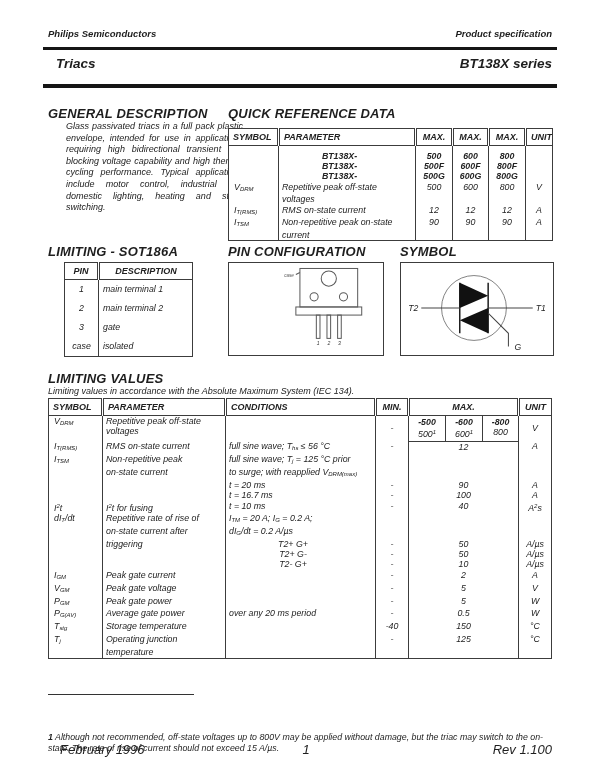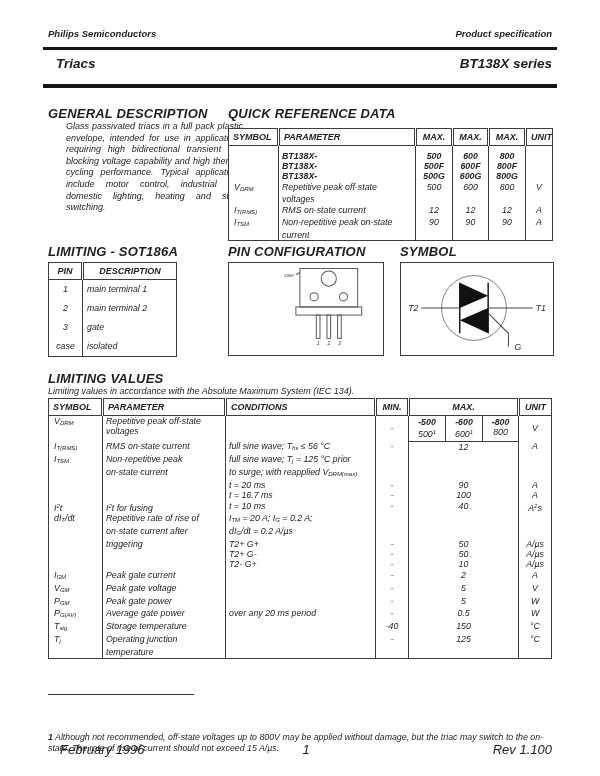--- a/index.html
+++ b/index.html
@@ -25,30 +25,30 @@
   
   .dt{position:absolute;border-collapse:collapse;table-layout:fixed;background:#fff;
       border:1.4px solid #3c3c3c;color:#222;}
   .dt th{border-left:3px double #3c3c3c;border-bottom:1.7px solid #3c3c3c;
          font-size:9px;padding:3px 4px;text-align:left;font-weight:700;white-space:nowrap;overflow:hidden;}
   .dt th:first-child{border-left:none;}
   .dt td{border-left:1px solid #3c3c3c;padding:0 3px;vertical-align:top;
          white-space:nowrap;overflow:hidden;}
   .dt td:first-child{border-left:none;}
   .dt .c{text-align:center;}
-  .dt .ra{text-align:left;padding-right:18px;}
+  .dt .ra{text-align:center;padding-right:18px;}
   .dt td.sym{padding-left:5px;}
   sub{font-size:68%;vertical-align:-0.25em;}
   sup{font-size:68%;vertical-align:0.45em;}
 
   .qr{left:228px;top:128px;width:324px;font-size:8.8px;}
   .qr td{line-height:10.2px;}
   .qr tr.first td{padding-top:5px;}
 
-  .pt{left:48px;top:262px;width:128px;font-size:8.8px;border-radius:32px;}
+  .pt{left:64px;top:262px;width:128px;font-size:8.8px;border-radius:32px;}
   .pt td{line-height:10px;padding:4px 4px 5px;}
 
   .lv{left:48px;top:398px;width:503px;font-size:8.8px;}
   .lv td{line-height:10.4px;}
   .lv td.subx{border-bottom:1px solid #3c3c3c;padding:1px 2px 2px;line-height:10px;margin-left:23px;}
   .lv td.vmid{vertical-align:middle;}
 
   
   .box{position:absolute;border:1.4px solid #3c3c3c;background:#fff;}
   .pc-box{left:228px;top:262px;width:154px;height:92px;}

